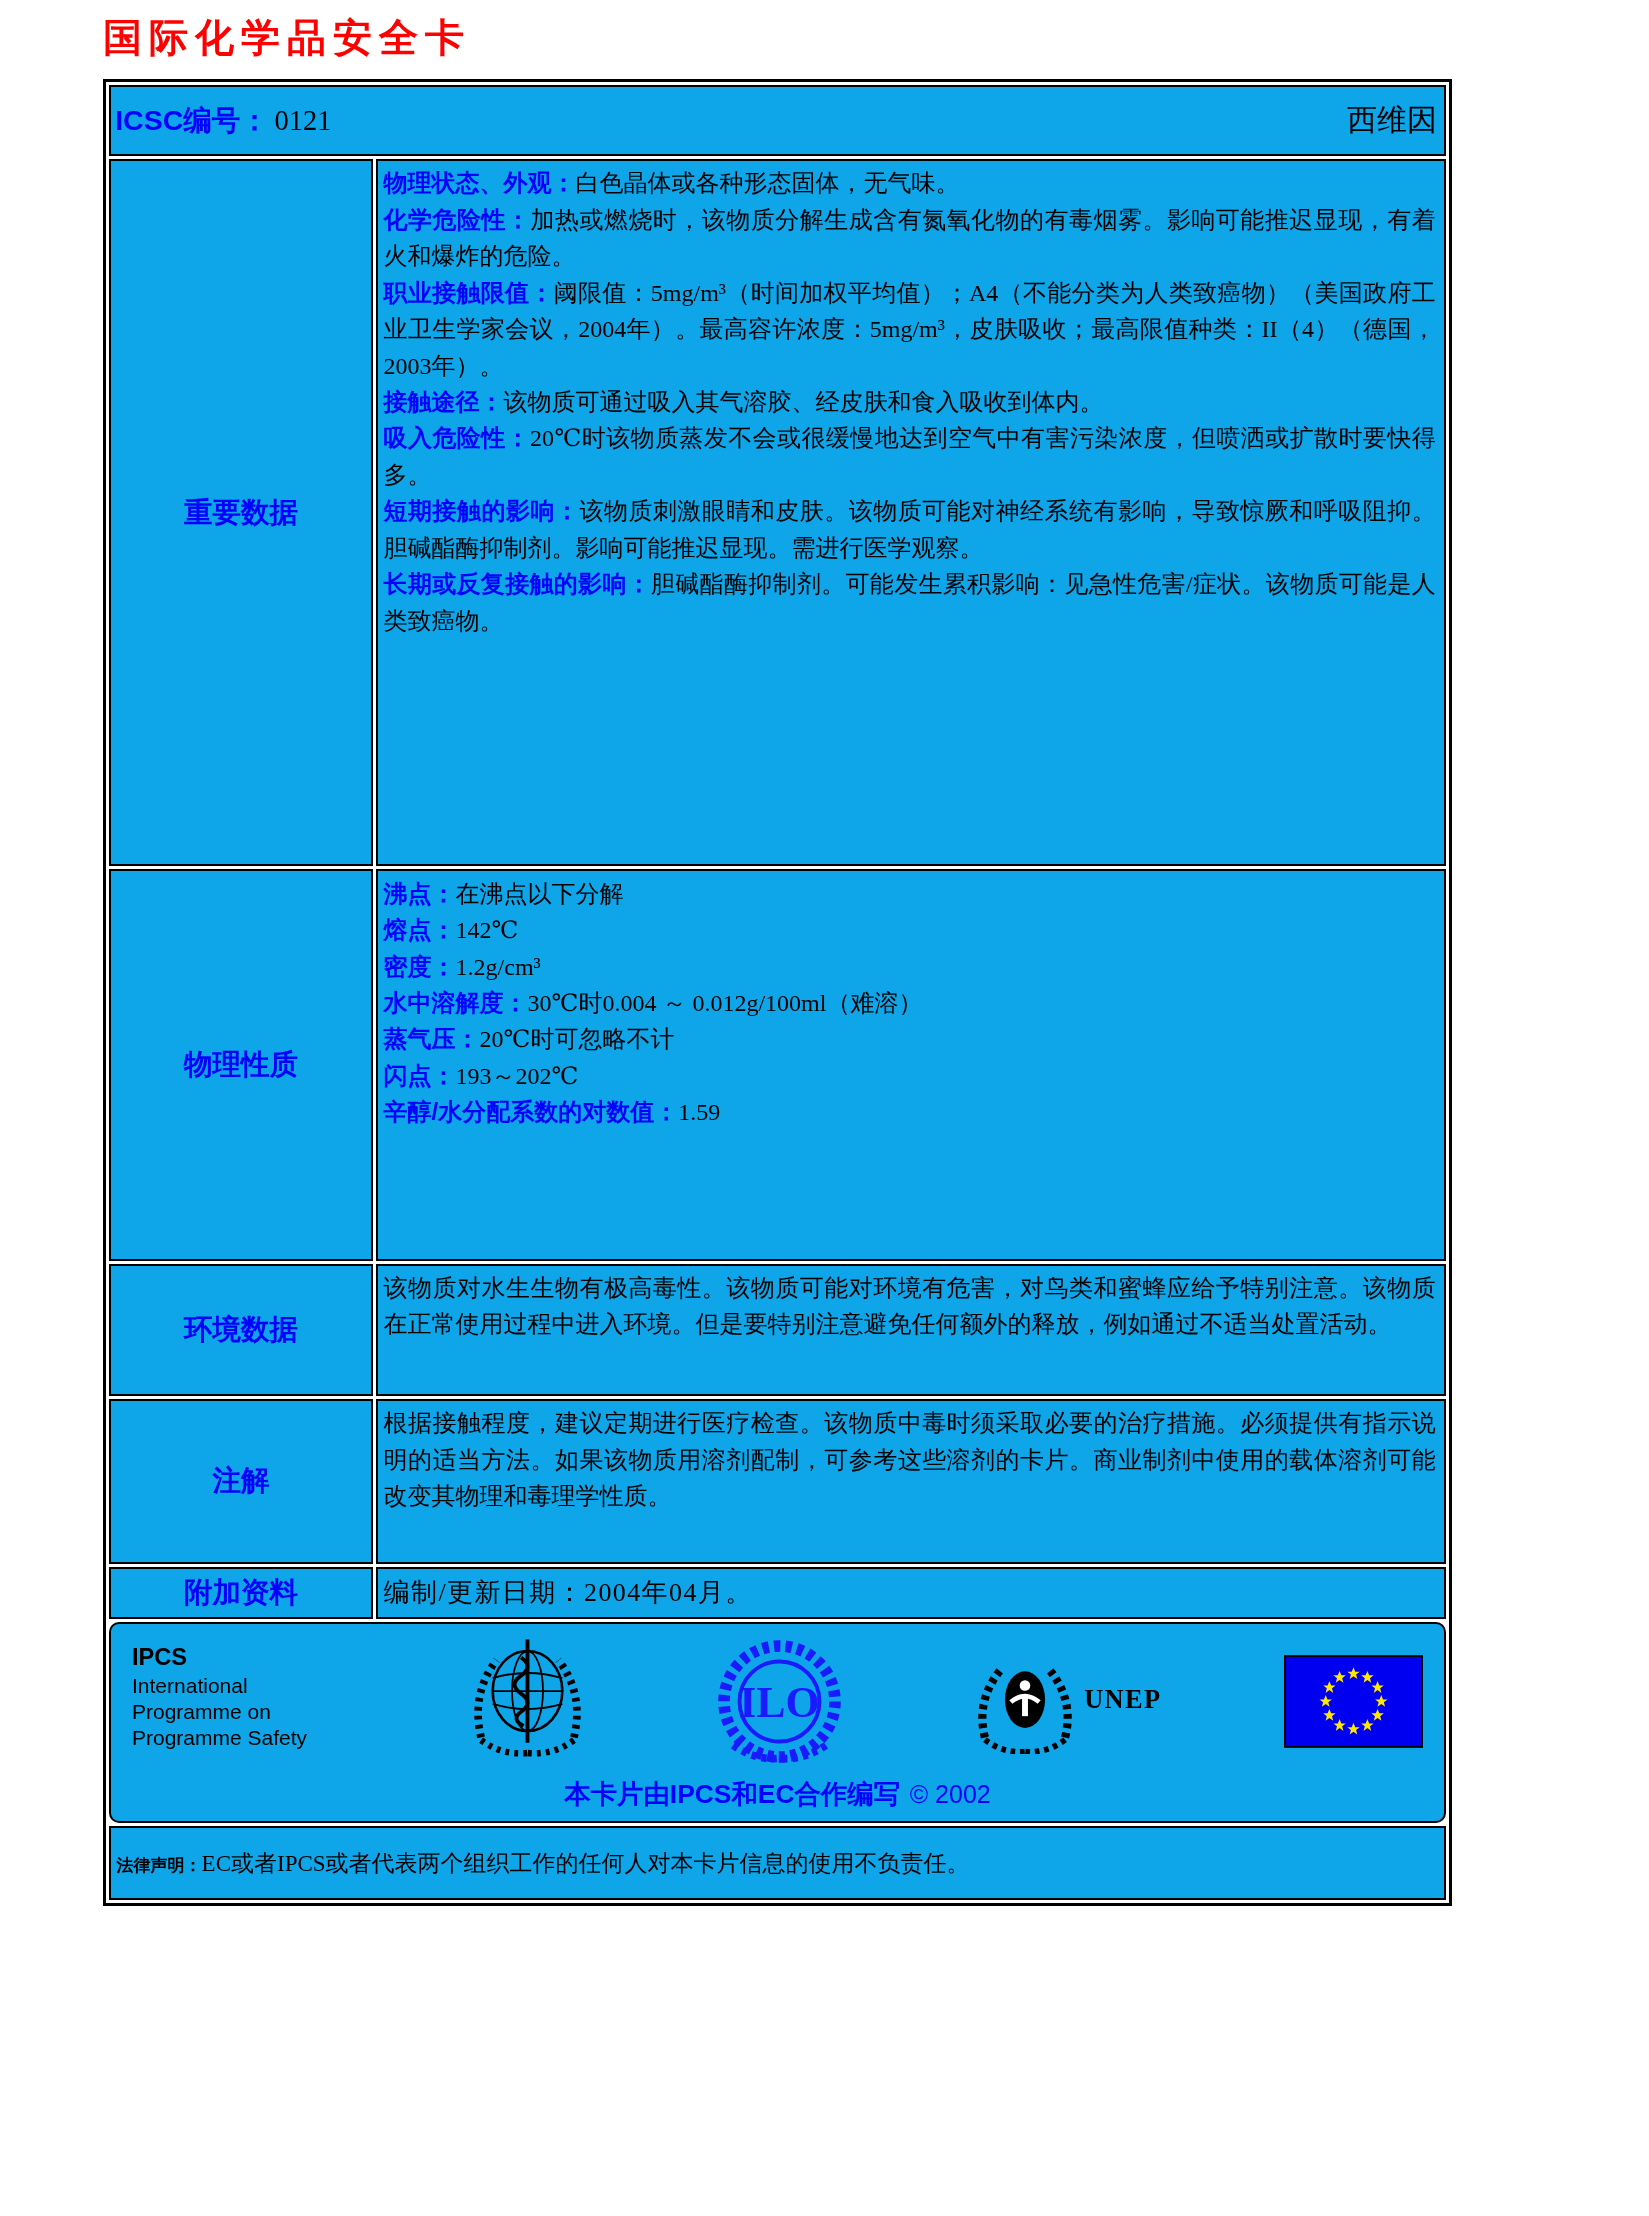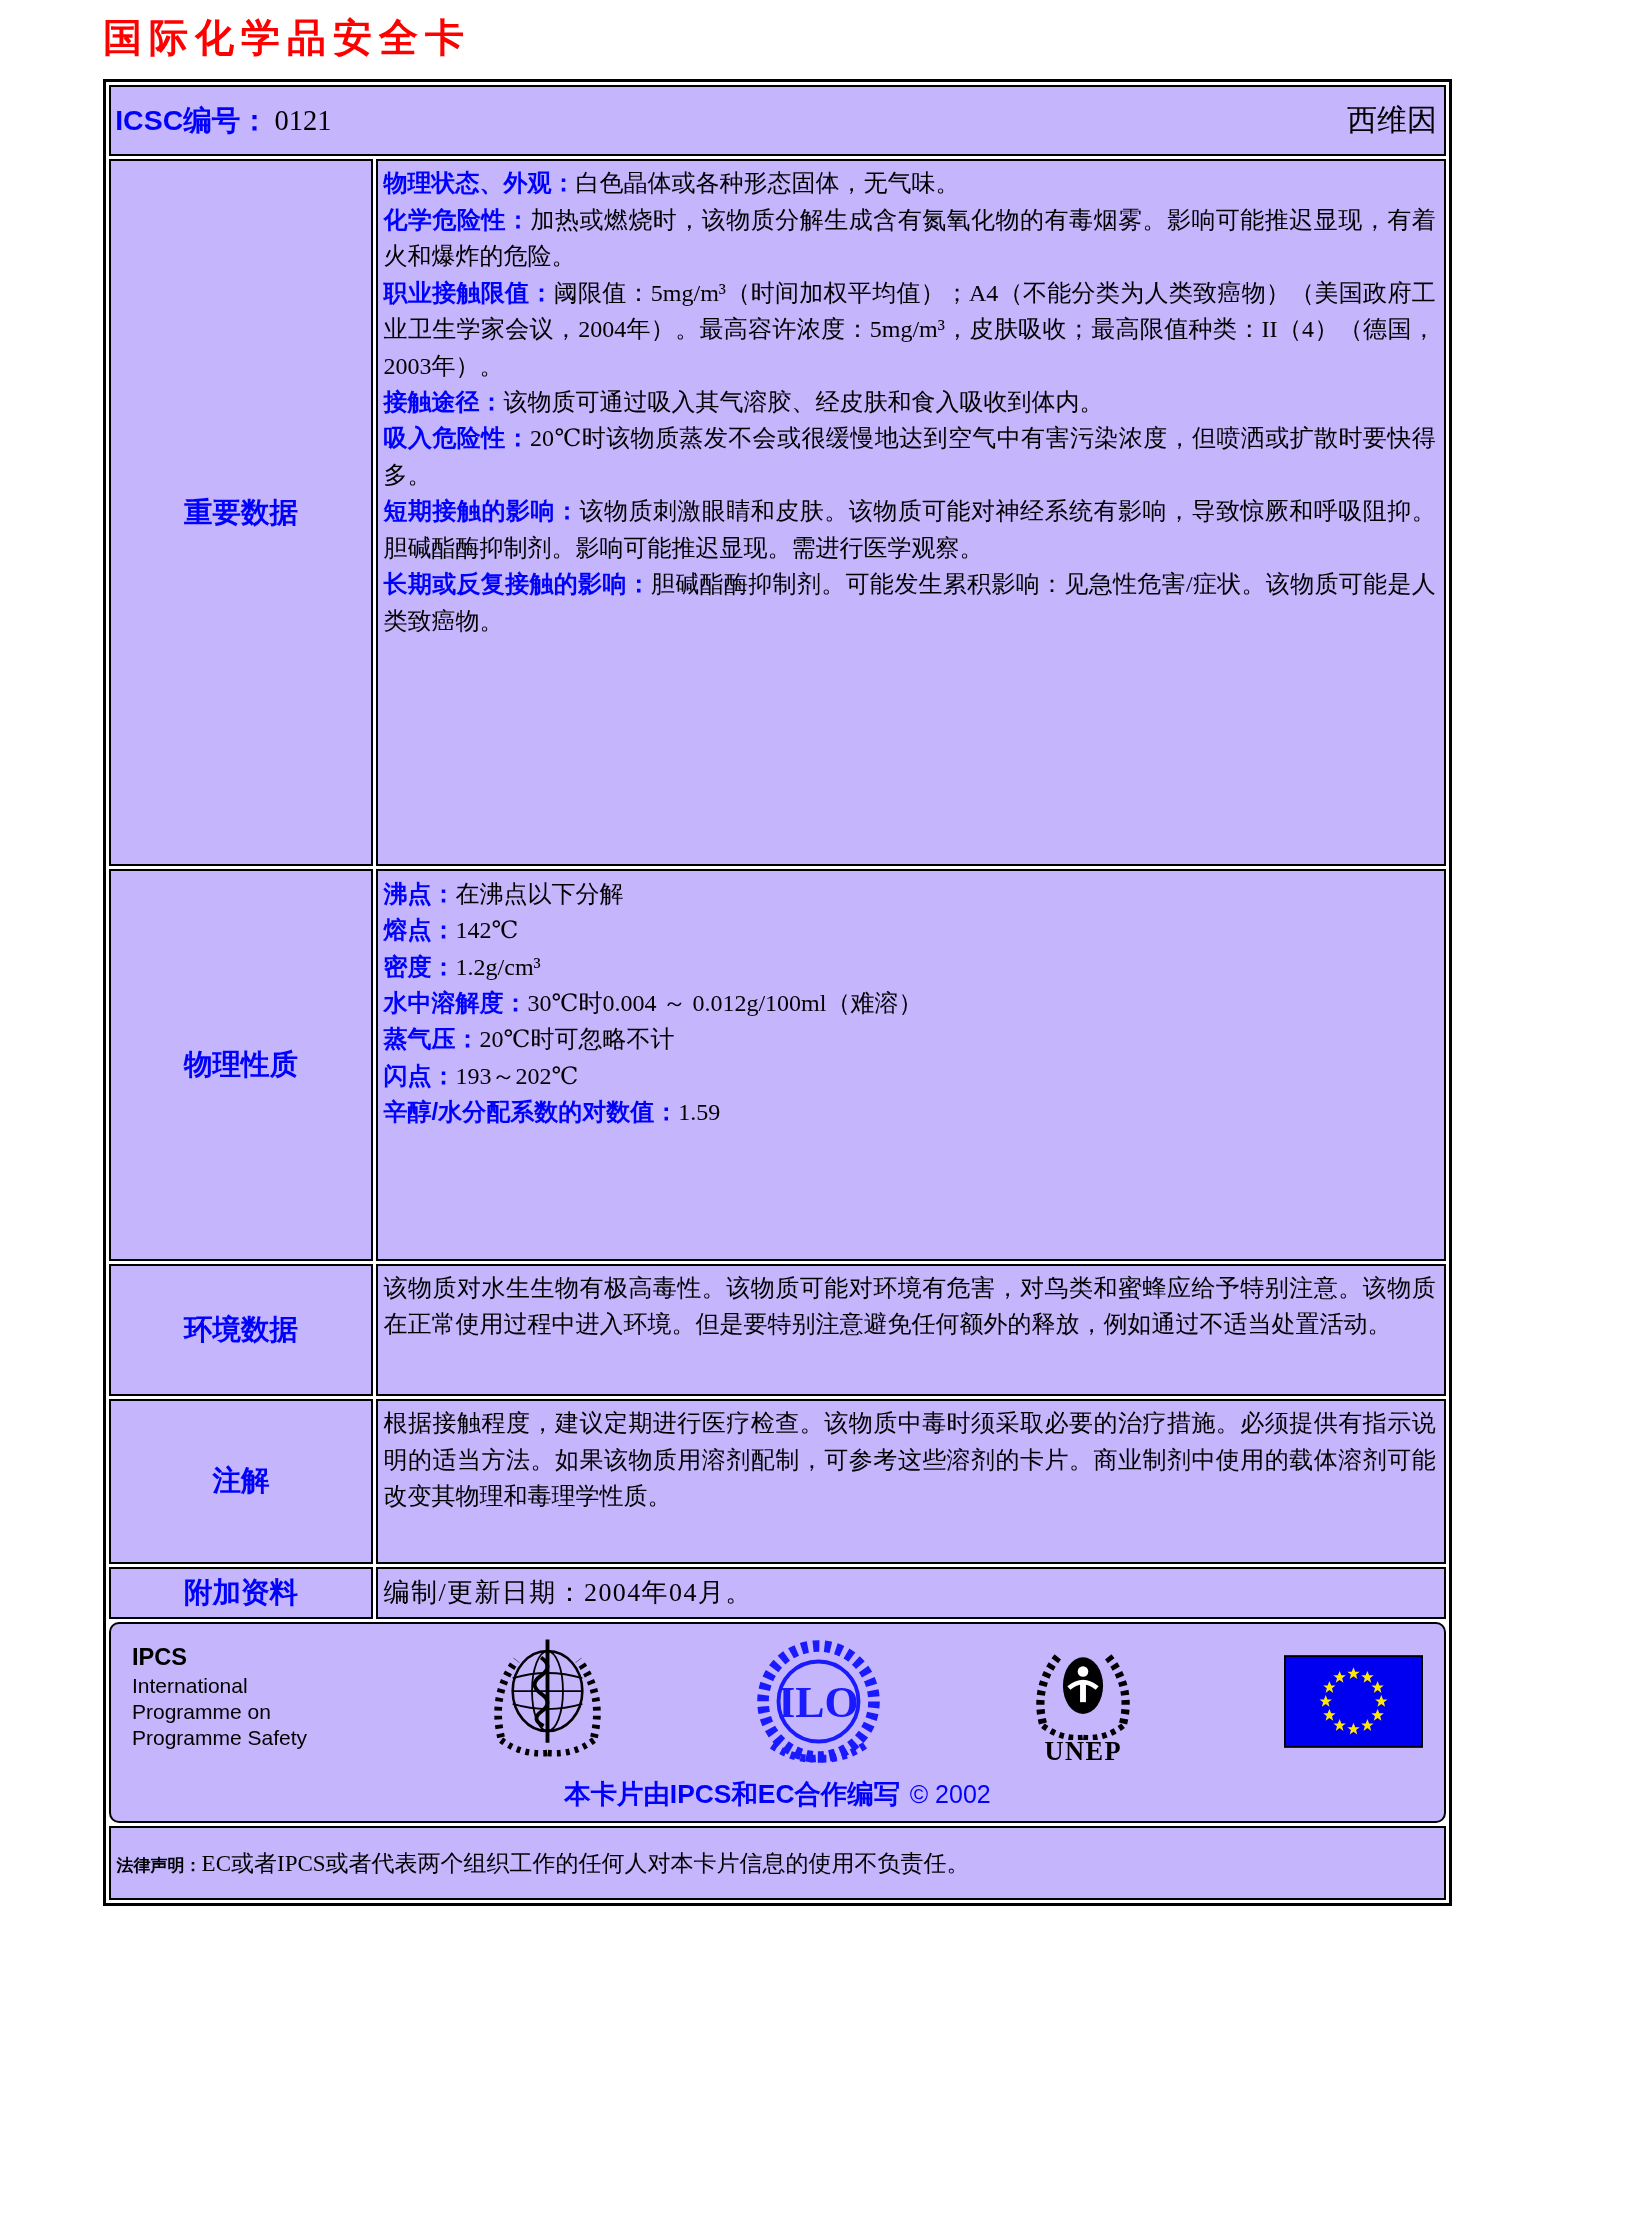--- a/index.html
+++ b/index.html
@@ -11,21 +11,21 @@
   .doc-title{
     margin:11px 0 14px 103px;width:1349px;text-align:left;
     font-family:"Liberation Sans","DejaVu Sans",sans-serif;
     font-weight:bold;font-size:39px;letter-spacing:7px;color:#ff0000;
   }
   table.card{
     margin-left:103px;width:1349px;table-layout:fixed;
     border:3.5px solid #000;border-collapse:separate;border-spacing:3.5px;
     background:#fff;
   }
-  td{border:2.1px solid #000;background:#c4b5fd;overflow:hidden;}
+  td{border:2.1px solid #000;background:#0ea5e9;overflow:hidden;}
   col.c-label{width:264px;}
   td.rowlabel{
     text-align:center;vertical-align:middle;
     font-family:"Liberation Sans","DejaVu Sans",sans-serif;
     font-weight:bold;font-size:28.5px;color:#0000ff;
   }
   td.content{
     vertical-align:top;padding:4.2px 8.3px 4.2px 5.6px;
     font-size:24px;line-height:1.52;
   }
@@ -57,21 +57,21 @@
   td.addinfo{vertical-align:middle;padding:2.8px 8.3px 2.8px 5.6px;font-size:26px;letter-spacing:1.4px;}
   
   td.logos-cell{vertical-align:top;padding:9.7px 21px 5.6px 21px;border-radius:10px;}
   .logo-row{display:flex;align-items:center;justify-content:space-between;}
   .ipcs-block{
     font-family:"Liberation Sans","DejaVu Sans",sans-serif;
     font-size:21px;line-height:1.25;align-self:flex-start;padding-top:9.7px;width:209px;
   }
   .ipcs-acronym{font-weight:bold;font-size:23.6px;}
   .logo{display:block;}
-  .unep-block{display:flex;flex-direction:column;align-items:center;}
+  .unep-block{display:flex;flex-direction:row;align-items:center;}
   .unep-caption{
     font-family:"Liberation Serif","DejaVu Serif",serif;
     font-weight:bold;font-size:26.4px;letter-spacing:1.4px;margin-top:-4.2px;
   }
   .credit-line{
     text-align:center;margin-top:7px;color:#0000ff;
     font-family:"Liberation Sans","DejaVu Sans",sans-serif;
     font-weight:bold;font-size:26.4px;
   }
   .credit-copy{font-weight:normal;font-size:25px;margin-left:9.7px;}

